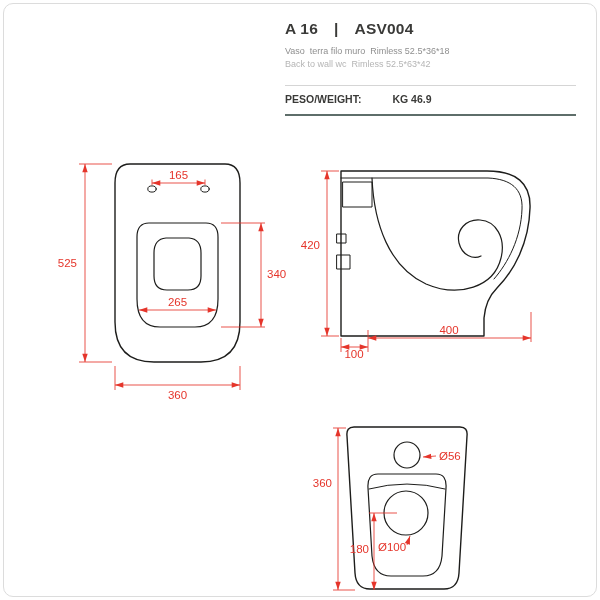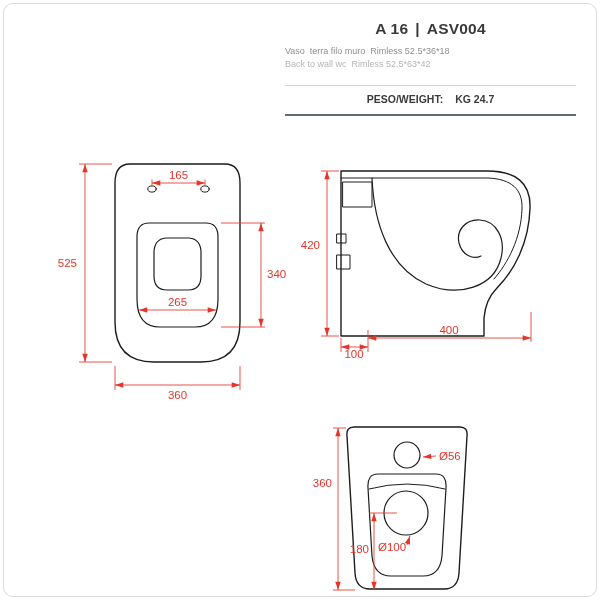--- a/index.html
+++ b/index.html
@@ -11,30 +11,30 @@
     overflow: hidden;
   }
   .frame {
     position: absolute; inset: 3px;
     border: 1px solid #dcdcdc;
     border-radius: 10px;
     pointer-events: none;
   }
   .header { position: absolute; left: 285px; top: 20px; width: 291px; }
   .title-row {
-    display: flex; align-items: baseline; gap: 7px;
-    font-size: 15.5px; font-weight: bold; color: #3a3a38; letter-spacing: 0.2px; justify-content: center;
+    display: flex; align-items: baseline; gap: 16px;
+    font-size: 15.5px; font-weight: bold; color: #3a3a38; letter-spacing: 0.2px;
   }
   .desc { font-size: 9px; white-space: pre; line-height: 12px; }
   .desc-it { color: #8f8f8f; margin-top: 7px; }
   .desc-en { color: #b5b5b5; margin-top: 1px; }
   .rule-light { height: 1px; background: #d5d5d5; margin-top: 15px; }
   .weight-row {
-    display: flex; gap: 12px; margin-top: 7px;
-    font-size: 10.5px; font-weight: bold; color: #3a3a38; justify-content: center;
+    display: flex; gap: 31px; margin-top: 7px;
+    font-size: 10.5px; font-weight: bold; color: #3a3a38;
   }
   .rule-dark { height: 2px; background: #5e6e6a; margin-top: 9px; }
   svg.drawing { position: absolute; left: 0; top: 0; }
   .blk { fill: none; stroke: #1d1d1b; stroke-linecap: round; stroke-linejoin: round; }
   .w14 { stroke-width: 1.4; }
   .w12 { stroke-width: 1.2; }
   .w10 { stroke-width: 1; }
   .red { fill: none; stroke: #e5352b; }
   .rext { stroke-width: 0.85; }
   .rdim { stroke-width: 0.85; }
@@ -49,21 +49,21 @@
   <div class="title-row">
     <span>A 16</span>
     <span>|</span>
     <span>ASV004</span>
   </div>
   <div class="desc desc-it">Vaso  terra filo muro  Rimless 52.5*36*18</div>
   <div class="desc desc-en">Back to wall wc  Rimless 52.5*63*42</div>
   <div class="rule-light"></div>
   <div class="weight-row">
     <span>PESO/WEIGHT:</span>
-    <span>KG 24.7</span>
+    <span>KG 46.9</span>
   </div>
   <div class="rule-dark"></div>
 </header>
 
 <svg class="drawing" width="600" height="600" viewBox="0 0 600 600">
   <defs>
     <marker id="arr" orient="auto-start-reverse" markerUnits="userSpaceOnUse" markerWidth="9" markerHeight="7" refX="8.6" refY="3.5">
       <path d="M0.3,0.8 L8.6,3.5 L0.3,6.2 Z" fill="#e5352b"></path>
     </marker>
   </defs>

